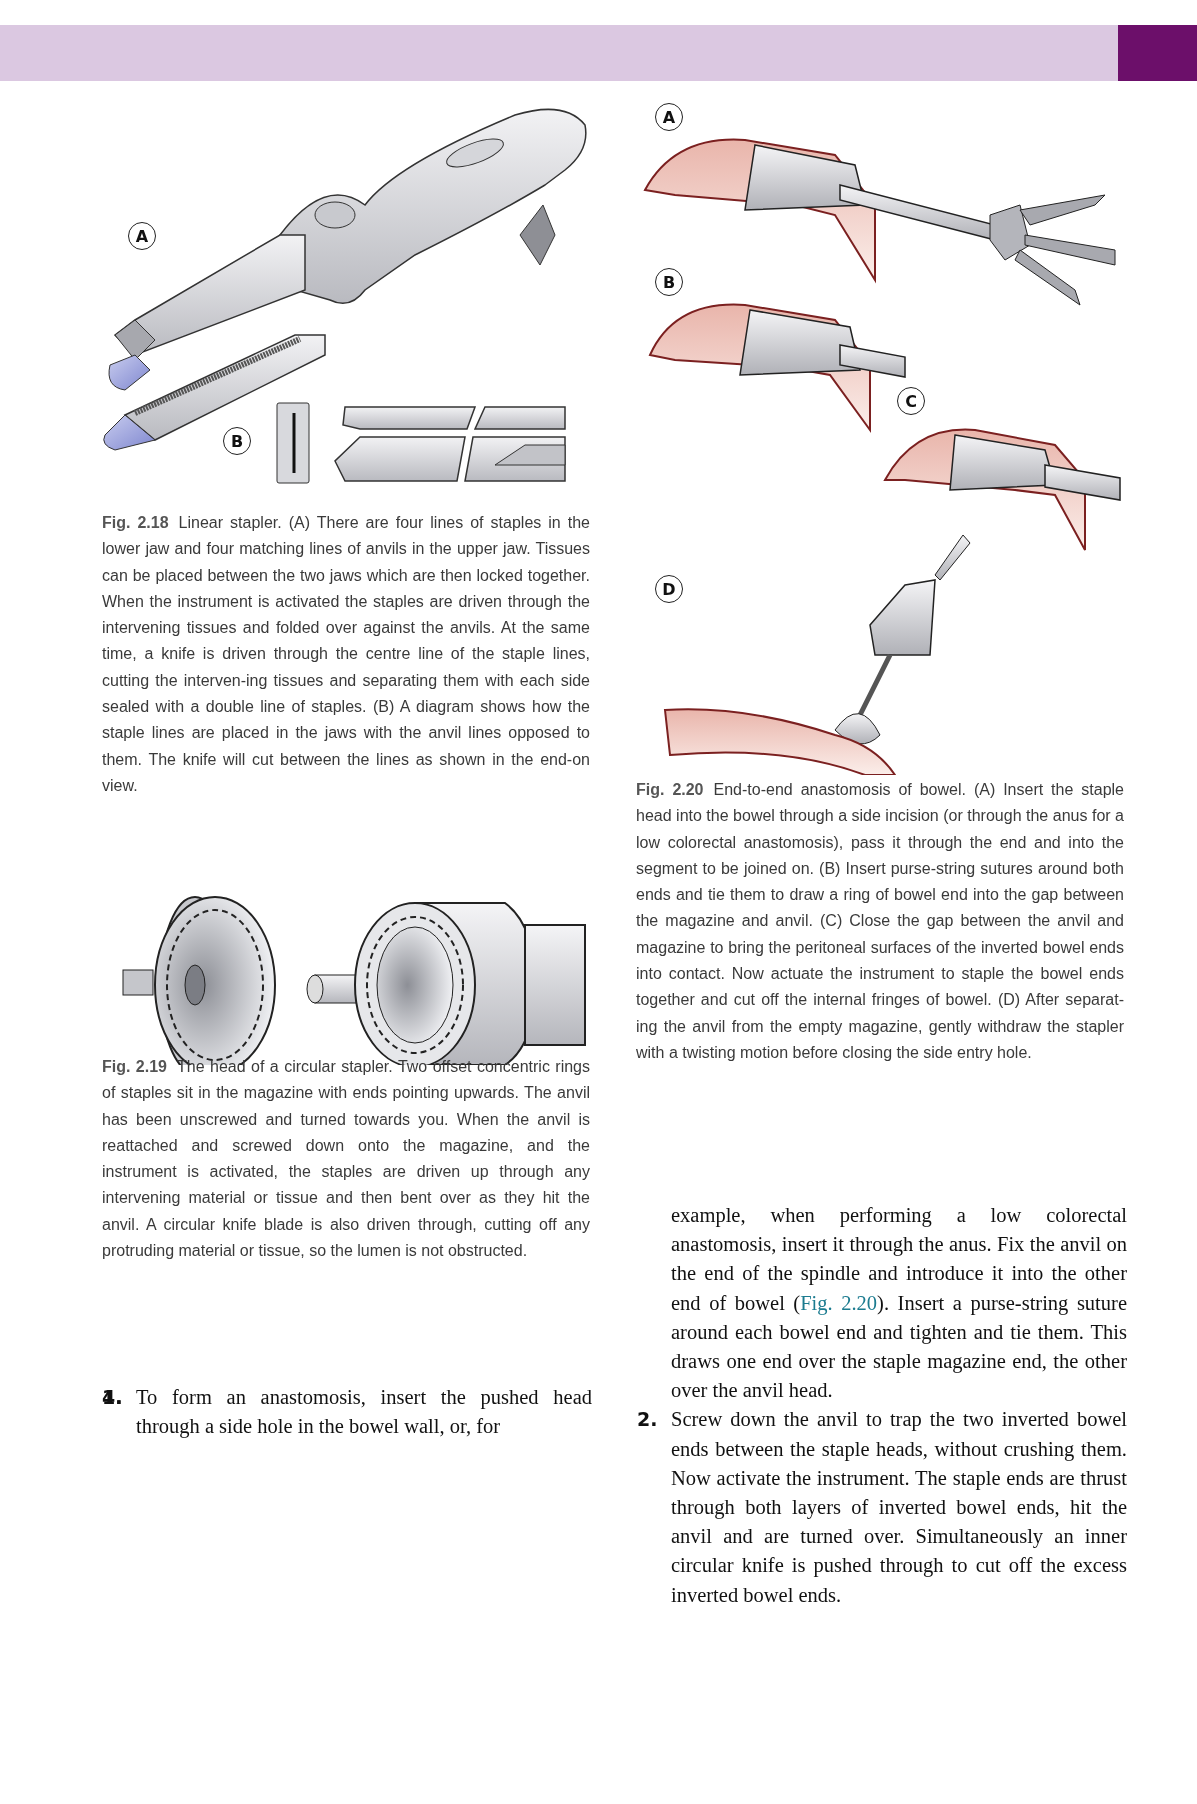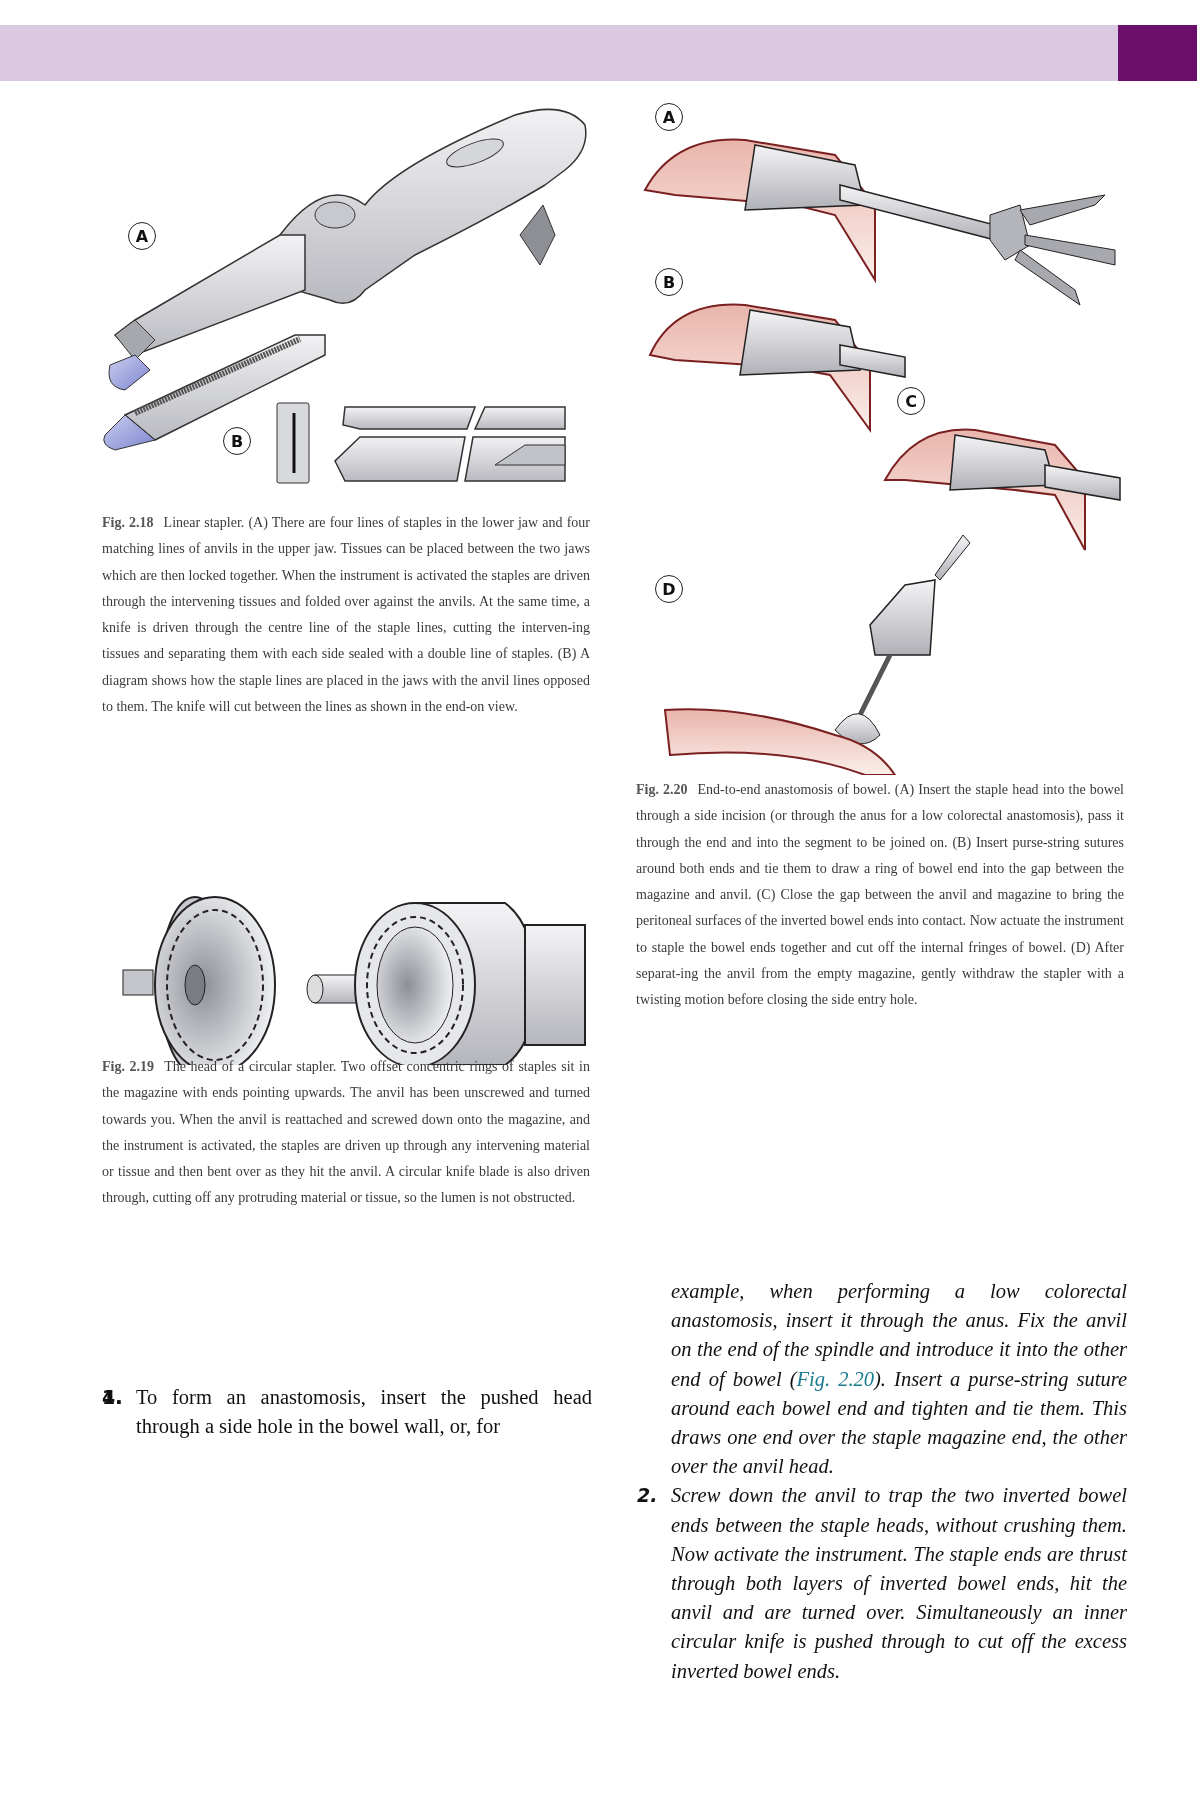--- a/index.html
+++ b/index.html
@@ -3,21 +3,21 @@
 <meta charset="utf-8">
 <style>
   html, body { margin:0; padding:0; background:#ffffff; }
   body { width:1197px; height:1804px; position:relative; overflow:hidden; }
   .header-band { position:absolute; left:0; top:25px; width:1118px; height:56px; background:#dbc8e1; }
   .header-tab { position:absolute; left:1118px; top:25px; width:79px; height:56px; background:#6c0f6a; }
   .fig { position:absolute; }
   .label-circle { position:absolute; width:28px; height:28px; border:1.5px solid #222; border-radius:50%;
     background:#fff; font-family:"DejaVu Sans", sans-serif; font-weight:bold; font-size:16px;
     display:flex; align-items:center; justify-content:center; color:#111; box-sizing:border-box; }
-  .caption { position:absolute; font-family:Liberation Serif, serif; font-size:14px; line-height:26.3px;
+  .caption { position:absolute; font-family:Liberation Sans, sans-serif; font-size:16px; line-height:26.3px;
     color:#3a3a3a; text-align:justify; font-weight:300; }
   .caption .fig-num { font-weight:bold; color:#555; margin-right:10px; }
   .body-text { position:absolute; font-family:"Liberation Serif", serif; font-size:20.5px; line-height:29.2px;
     color:#111; text-align:justify; }
   .li { position:relative; padding-left:34px; }
   .li .num { position:absolute; left:0; top:0; font-family:"DejaVu Sans", sans-serif; font-weight:bold; font-size:19px; }
   .indent { text-indent:34px; }
   .link { color:#1b7b8f; }
   .page-number { position:absolute; left:1100px; top:1816px; font-family:"DejaVu Sans", sans-serif;
     font-weight:bold; font-size:22px; color:#ec4899; }
@@ -149,21 +149,21 @@
 <div class="body-text" style="left:102px; top:1383px; width:490px;">
   <div class="li">
     <span class="num">4.</span>
   </div>
   <div class="li">
     <span class="num">1.</span>
     <span>To form an anastomosis, insert the pushed head through a side hole in the bowel wall, or, for</span>
   </div>
 </div>
 
-<div class="body-text" style="left:637px; top:1277px; width:490px;font-style:italic;">
+<div class="body-text" style="left:637px; top:1201px; width:490px;">
   <div style="padding-left:34px;"><span>example, when performing a low colorectal anastomosis, insert it through the anus. Fix the anvil on the end of the spindle and introduce it into the other end of bowel (</span><a class="link">Fig. 2.20</a><span>). Insert a purse-string suture around each bowel end and tighten and tie them. This draws one end over the staple magazine end, the other over the anvil head.</span></div>
   <div class="li">
     <span class="num">2.</span>
     <span>Screw down the anvil to trap the two inverted bowel ends between the staple heads, without crushing them. Now activate the instrument. The staple ends are thrust through both layers of inverted bowel ends, hit the anvil and are turned over. Simultaneously an inner circular knife is pushed through to cut off the excess inverted bowel ends.</span>
   </div>
 </div>
 
 <div class="page-number">21</div>
 
 </body></html>

